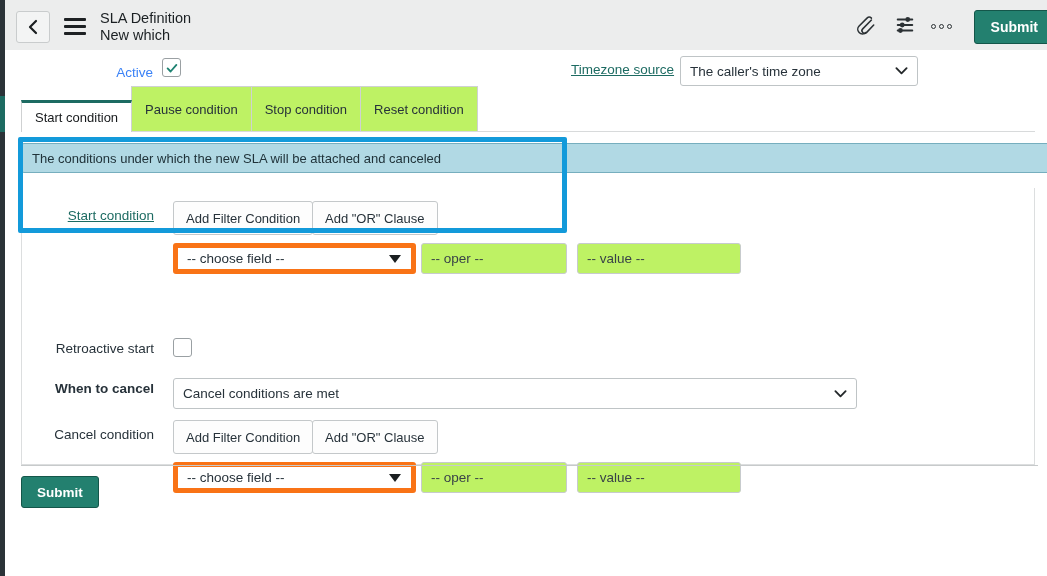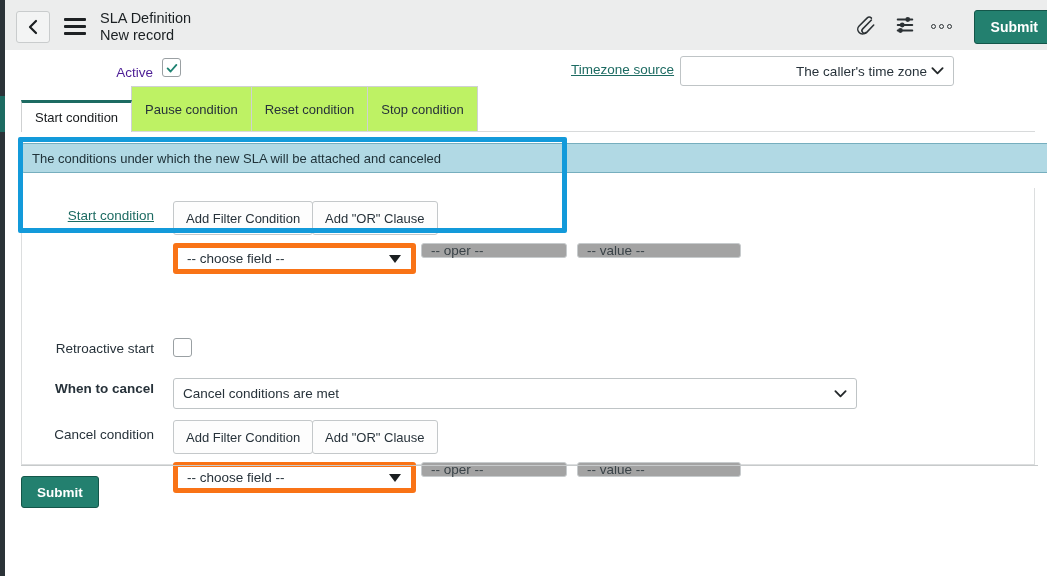--- a/index.html
+++ b/index.html
@@ -127,21 +127,21 @@
     width: 100%;
     height: 28px;
     display: flex;
     align-items: center;
   }
   .lbl-active {
     position: absolute;
     left: 0; width: 148px;
     text-align: right;
     font-size: 13.5px;
-    color: #4c1d95;
+    color: #3b82f6;
   }
   .cb {
     width: 19px; height: 19px;
     border: 1px solid #9aa0a3;
     border-radius: 3px;
     background: #fff;
     display: inline-flex;
     align-items: center; justify-content: center;
     cursor: pointer;
   }
@@ -152,30 +152,29 @@
     position: absolute;
     left: 566px; top: 4px;
     font-size: 13.5px;
     color: #1d6b62;
     text-decoration: underline;
     cursor: pointer;
   }
   .tz-select {
     position: absolute;
     left: 675px; top: -2px;
-    width: 274px; height: 30px;
+    width: 238px; height: 30px;
     border: 1px solid #bfc4c6;
     border-radius: 3px;
     background: #fff;
     font-size: 13.5px;
     color: #27323a;
     padding: 0 26px 0 9px;
     display: flex; align-items: center;
     cursor: pointer;
-    justify-content: flex-end;
   }
   .sel-caret {
     position: absolute;
     right: 9px; top: 50%;
     transform: translateY(-50%);
   }
 
   
   .tabs {
     position: absolute;
@@ -292,24 +291,24 @@
   .tri {
     position: absolute;
     right: 10px; top: 50%;
     transform: translateY(-50%);
     width: 0; height: 0;
     border-left: 6px solid transparent;
     border-right: 6px solid transparent;
     border-top: 8px solid #1b1f21;
   }
   .oper-box, .value-box {
-    height: 15px;
+    height: 31px;
     border: 1px solid #c7cbcd;
     border-radius: 3px;
-    background: #a3a3a3;
+    background: #bef264;
     font-size: 13.5px;
     color: #3a4348;
     padding: 0 9px;
     display: inline-flex; align-items: center;
     cursor: pointer;
   }
   .oper-box { width: 146px; }
   .value-box { width: 164px; }
 
   .wide-select {
@@ -366,21 +365,21 @@
     </div>
 
     <div class="hamburger">
       <i></i>
         <i></i>
         <i></i>
     </div>
 
     <div class="title-block">
       <div class="title-main">SLA Definition</div>
-      <div class="title-sub">New record</div>
+      <div class="title-sub">New which</div>
     </div>
 
     <div class="header-right">
 
       <div class="hicon">
         <span>
           <svg width="22" height="22" viewBox="0 0 24 24">
             <path d="M19 6.5 L9.5 16.2 a2.9 2.9 0 0 0 4.1 4.1 L21.5 12" fill="none" stroke="#2b3134" stroke-width="1.7" stroke-linecap="round"></path>
             <path d="M19 6.5 a3.4 3.4 0 0 0 -4.8 0 L5.6 15.1 a5 5 0 0 0 7.1 7.1" fill="none" stroke="#2b3134" stroke-width="1.7" stroke-linecap="round" transform="translate(0,-2)"></path>
           </svg>
@@ -430,22 +429,22 @@
           <svg width="13" height="9" viewBox="0 0 14 9">
             <polyline points="1.5,1.5 7,7 12.5,1.5" fill="none" stroke="#25292b" stroke-width="2" stroke-linecap="round" stroke-linejoin="round"></polyline>
           </svg>
         </span>
       </div>
     </div>
 
     <div class="tabs">
       <div class="tab active">Start condition</div>
       <div class="tab">Pause condition</div>
+      <div class="tab">Stop condition</div>
       <div class="tab">Reset condition</div>
-      <div class="tab">Stop condition</div>
     </div>
     <div class="tabs-underline"></div>
 
     <div class="info-banner">The conditions under which the new SLA will be attached and canceled</div>
 
     <div class="highlight"></div>
 
     <div class="panel">
 
       <div class="frow" style="top:13px;">

